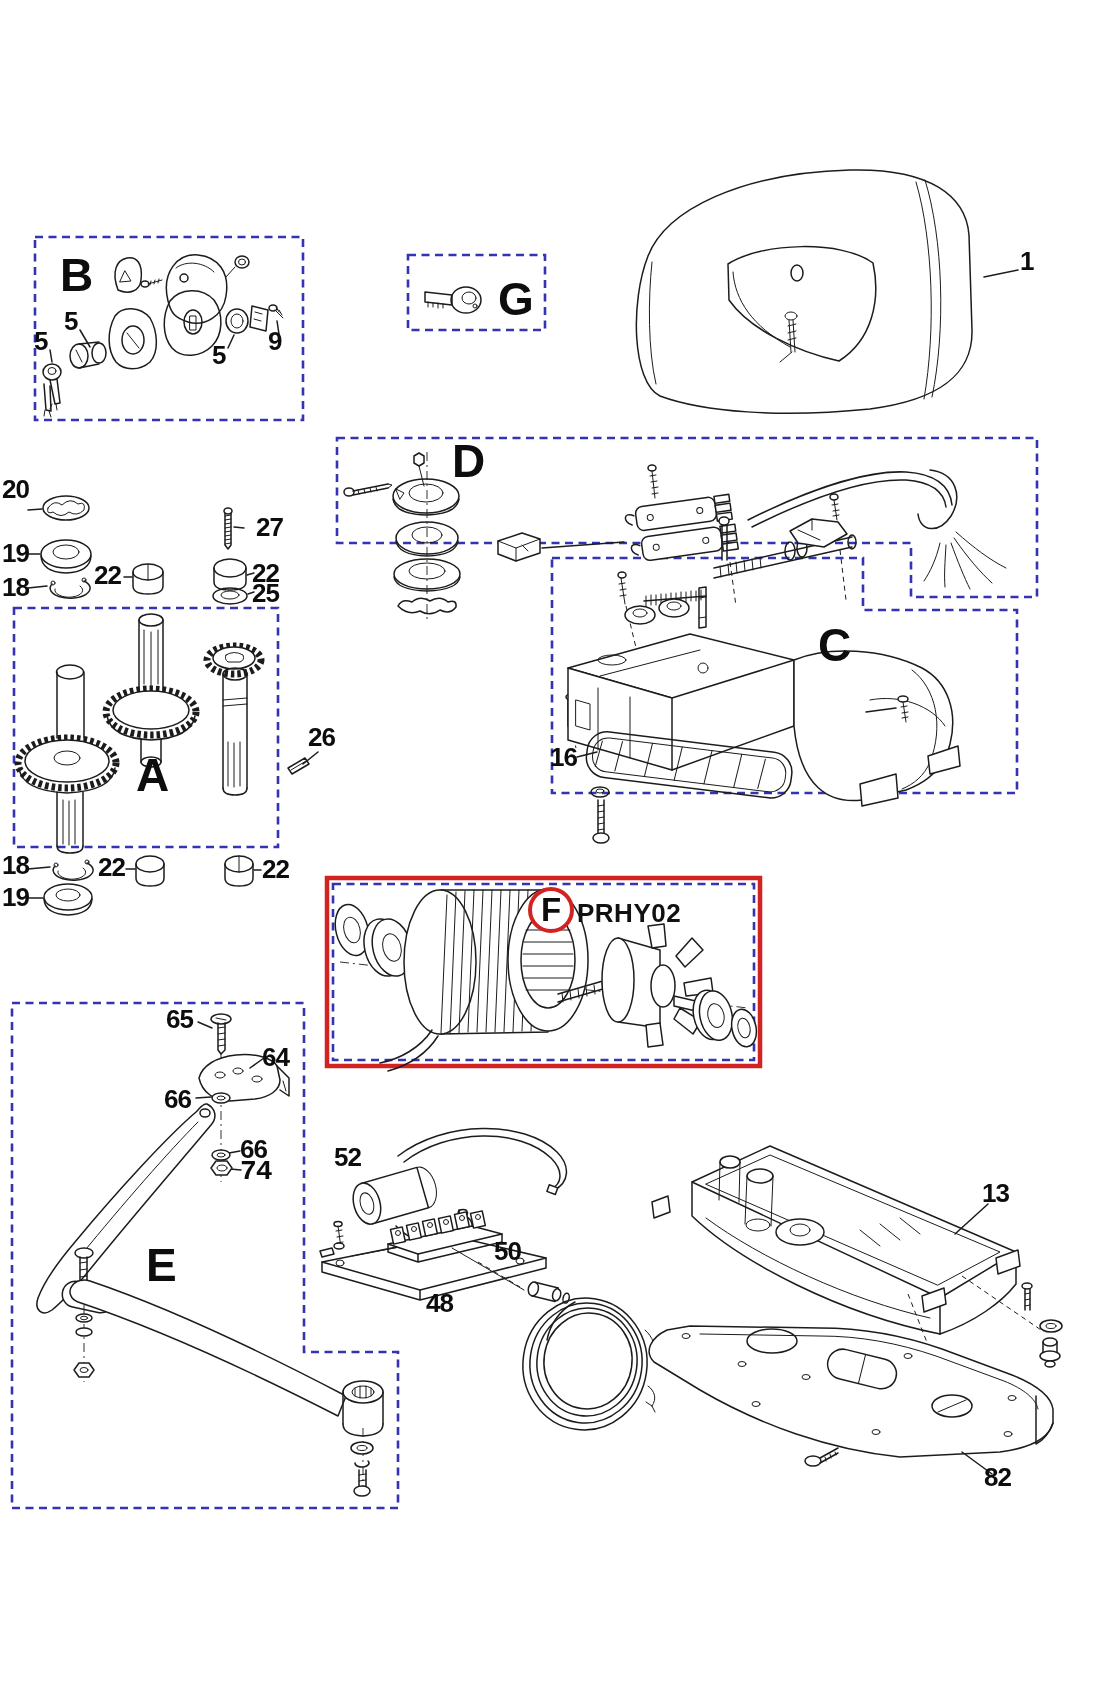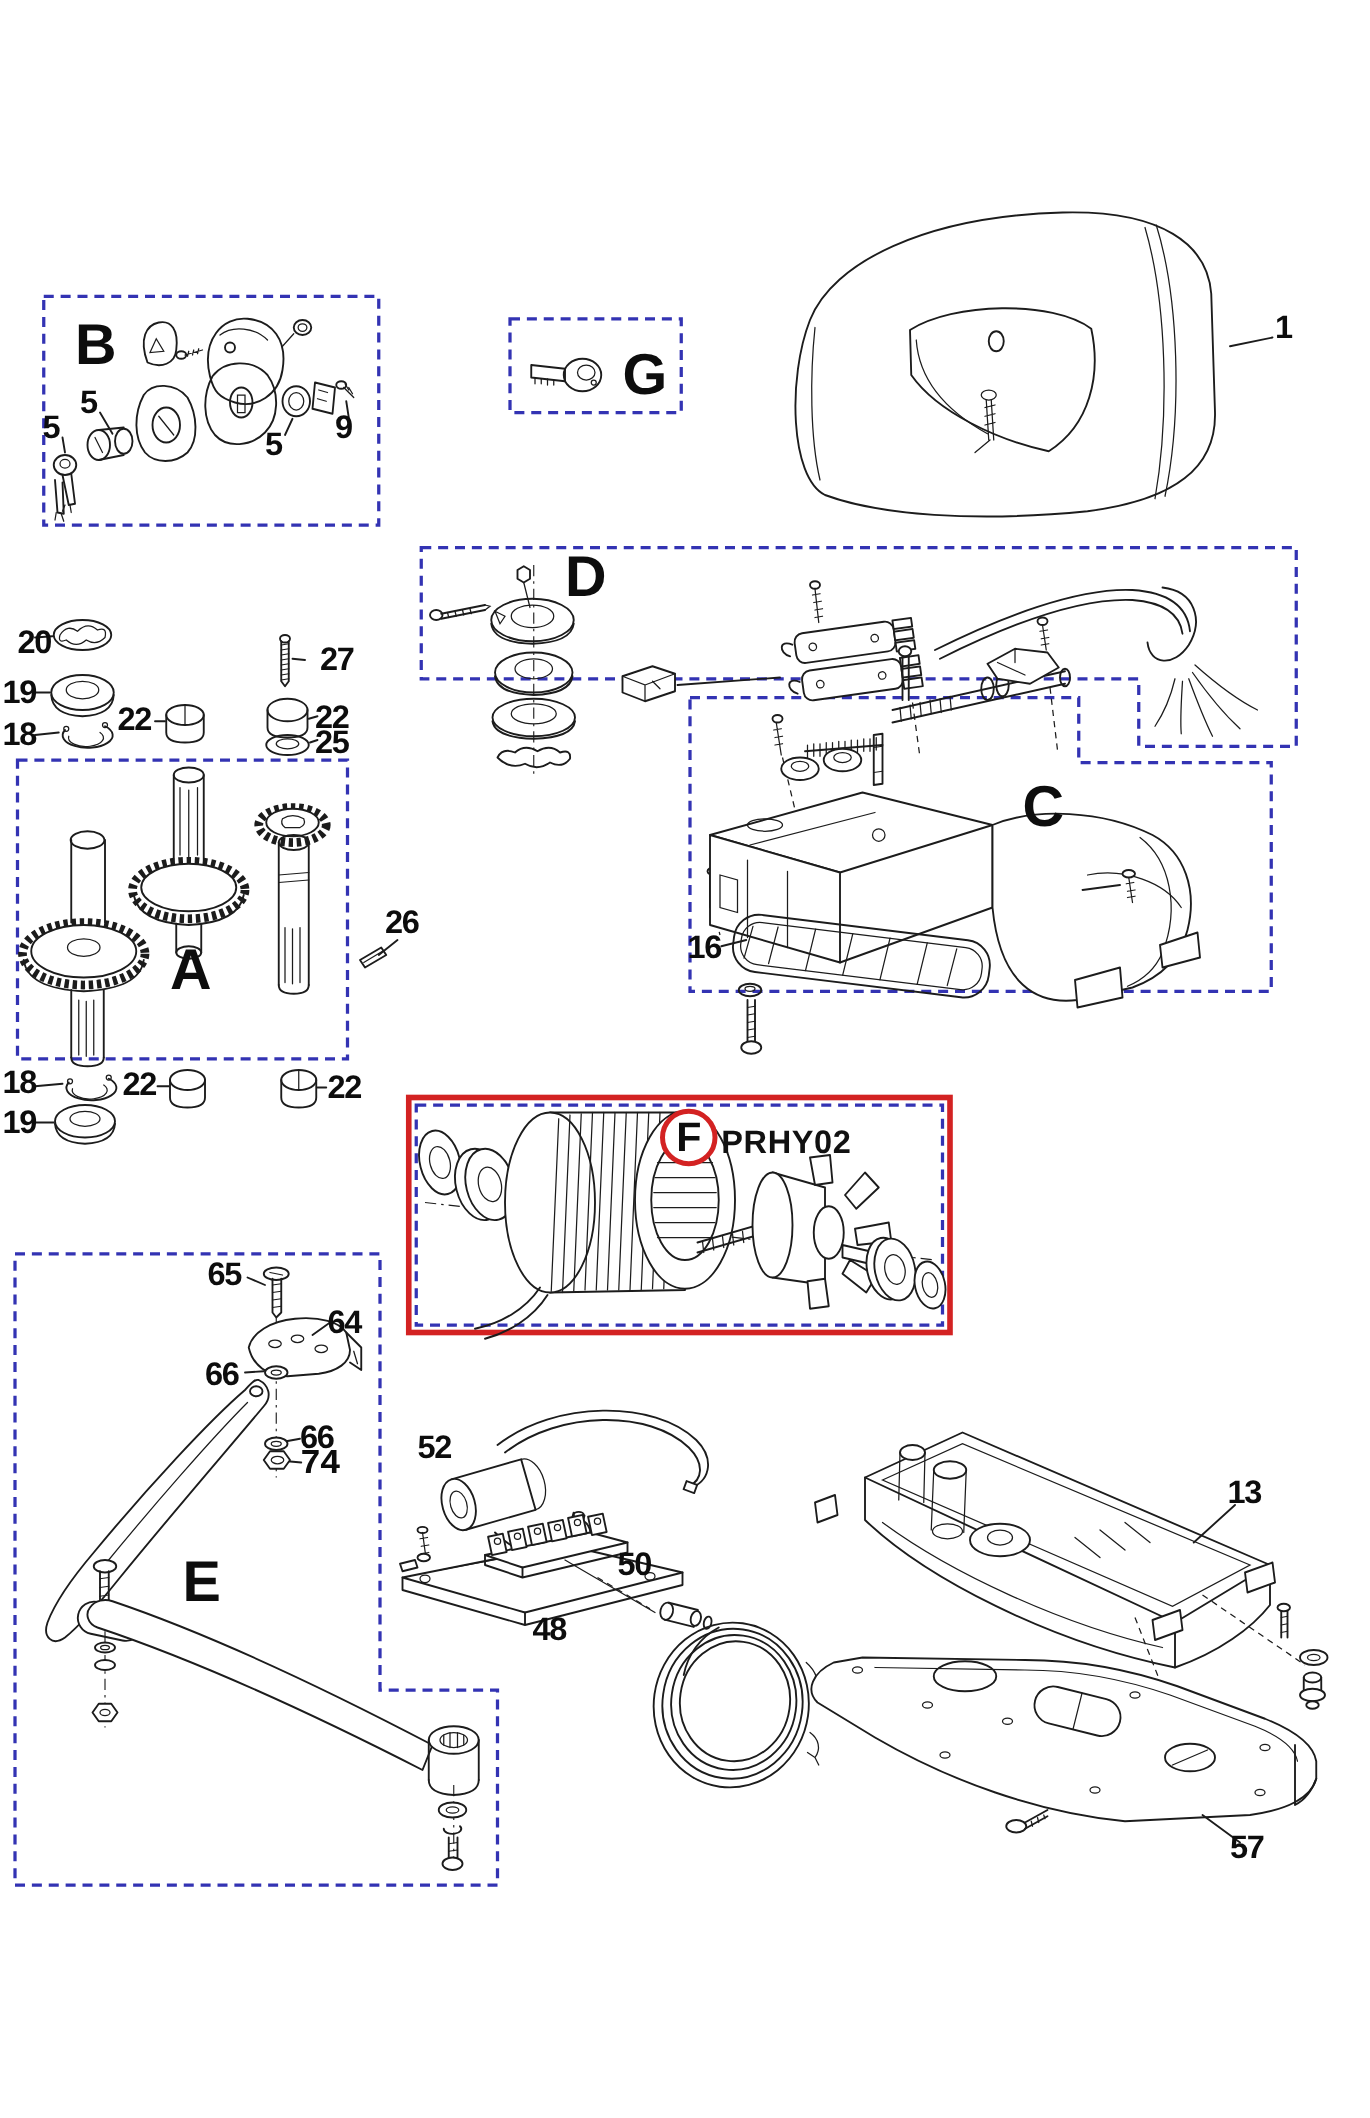--- a/index.html
+++ b/index.html
@@ -532,21 +532,21 @@
 <div class="lbl" style="left:1020px;top:248px;">1</div>
 
 <div class="sec" style="left:60px;top:252px;">B</div>
 <div class="lbl" style="left:64px;top:308px;">5</div>
 <div class="lbl" style="left:34px;top:328px;">5</div>
 <div class="lbl" style="left:212px;top:342px;">5</div>
 <div class="lbl" style="left:268px;top:328px;">9</div>
 
 <div class="sec" style="left:498px;top:276px;">G</div>
 
-<div class="lbl" style="left:2px;top:500px;margin-left:12px;">20</div>
+<div class="lbl" style="left:2px;top:476px;">20</div>
 <div class="lbl" style="left:2px;top:540px;">19</div>
 <div class="lbl" style="left:2px;top:574px;">18</div>
 <div class="lbl" style="left:94px;top:562px;">22</div>
 <div class="lbl" style="left:256px;top:514px;">27</div>
 <div class="lbl" style="left:252px;top:560px;">22</div>
 <div class="lbl" style="left:252px;top:580px;">25</div>
 
 <div class="sec" style="left:452px;top:438px;">D</div>
 <div class="sec" style="left:818px;top:622px;">C</div>
 <div class="lbl" style="left:550px;top:744px;text-align:center;">16</div>
@@ -569,15 +569,15 @@
 <div class="lbl" style="left:164px;top:1086px;">66</div>
 <div class="lbl" style="left:240px;top:1136px;">66</div>
 <div class="lbl big" style="left:240px;top:1158px;font-family:Liberation Mono, monospace;">74</div>
 <div class="sec" style="left:146px;top:1242px;">E</div>
 
 <div class="lbl" style="left:334px;top:1144px;">52</div>
 <div class="lbl" style="left:494px;top:1238px;">50</div>
 <div class="lbl" style="left:426px;top:1290px;">48</div>
 
 <div class="lbl" style="left:982px;top:1180px;">13</div>
-<div class="lbl" style="left:984px;top:1464px;">57</div>
+<div class="lbl" style="left:984px;top:1464px;">82</div>
 
 </div>
 
 </body></html>

